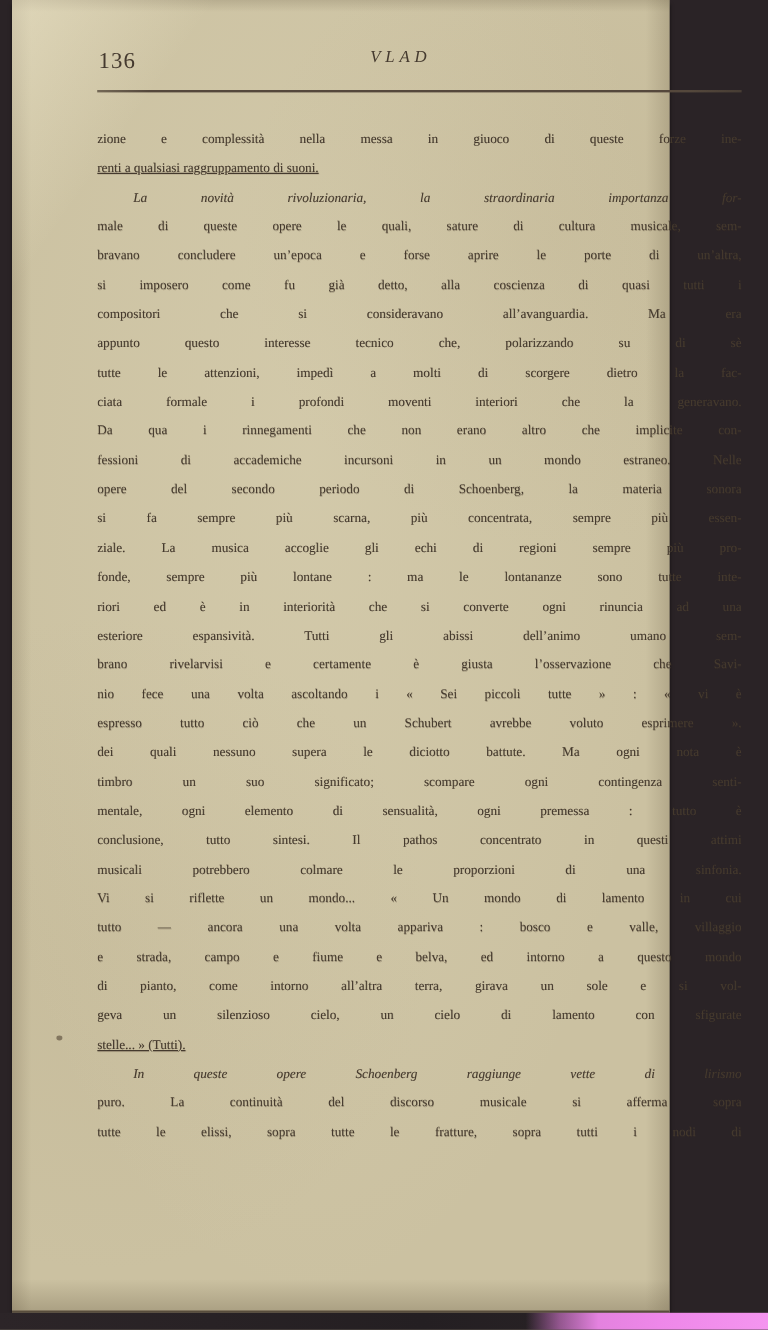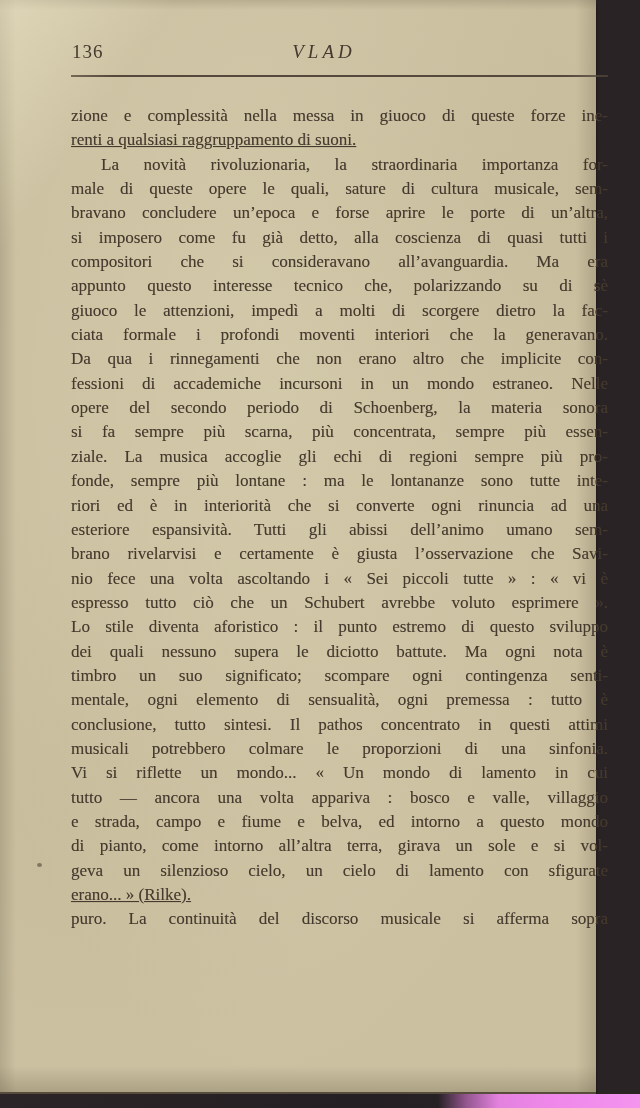--- a/index.html
+++ b/index.html
@@ -10,22 +10,22 @@
     width: 640px;
     height: 1108px;
     position: relative;
     overflow: hidden;
     background: #2a2326;
     font-family: "Liberation Serif", "DejaVu Serif", serif;
   }
   
   .page {
     position: absolute;
-    left: 0; top: 0;
-    width: 596px;
+    left: 10px; top: 0;
+    width: 548px;
     height: 1092px;
     background:
       linear-gradient(125deg, rgba(242,235,208,0.50) 0%, rgba(242,235,208,0) 13%),
       linear-gradient(to right, rgba(95,82,60,0.22), rgba(95,82,60,0) 16px),
       linear-gradient(to left, rgba(100,88,64,0.24), rgba(100,88,64,0) 20px),
       linear-gradient(to bottom, rgba(95,82,60,0.20), rgba(95,82,60,0) 10px),
       linear-gradient(to top, rgba(90,78,56,0.28), rgba(90,78,56,0) 26px),
       radial-gradient(ellipse at 45% 35%, rgba(224,216,186,0.35), rgba(224,216,186,0) 70%),
       radial-gradient(circle at 82% 18%, rgba(176,161,126,0.16), rgba(176,161,126,0) 26%),
       radial-gradient(circle at 14% 72%, rgba(176,161,126,0.14), rgba(176,161,126,0) 30%),
@@ -45,49 +45,49 @@
     position: absolute;
     left: 1px; top: 0;
     font-size: 19px;
     letter-spacing: 1px;
   }
   .running-title {
     position: absolute;
     left: 253px; top: 0;
     transform: translateX(-50%);
     font-style: italic;
-    font-size: 19px;
+    font-size: 14px;
     letter-spacing: 4px;
     font-weight: 500;
   }
   .header-rule {
     position: absolute;
     left: 71px; top: 75px;
     width: 537px;
     height: 2px;
     background: linear-gradient(to right, rgba(84,72,58,0.75), #55483c 8%, #55483c 92%, rgba(84,72,58,0.7));
   }
   
   .text-block {
     position: absolute;
     left: 71px; top: 104px;
     width: 537px;
     color: #453a2e;
-    font-size: 17px;
+    font-size: 11px;
     text-shadow: 0.3px 0.3px 0 rgba(70,55,40,0.35);
   }
   .line {
     line-height: 24.35px;
     height: 24.35px;
     text-align: justify;
     text-align-last: justify;
     white-space: normal;
     overflow: hidden;
   }
-  .line.indent { padding-left: 30px; }
+  .line.indent { padding-left: 30px; font-style: italic; }
   .line.noju { text-align-last: left; text-decoration: underline; }
   
   .ink-speck {
     position: absolute;
     left: 37px; top: 863px;
     width: 5px; height: 4px;
     border-radius: 50%;
     background: rgba(72,59,43,0.55);
   }
   .bottom-strip {
@@ -120,45 +120,46 @@
 
   <div class="text-block">
       <div class="line">zione e complessità nella messa in giuoco di queste forze ine-</div>
       <div class="line noju">renti a qualsiasi raggruppamento di suoni.</div>
       <div class="line indent">La novità rivoluzionaria, la straordinaria importanza for-</div>
       <div class="line">male di queste opere le quali, sature di cultura musicale, sem-</div>
       <div class="line">bravano concludere un’epoca e forse aprire le porte di un’altra,</div>
       <div class="line">si imposero come fu già detto, alla coscienza di quasi tutti i</div>
       <div class="line">compositori che si consideravano all’avanguardia. Ma era</div>
       <div class="line">appunto questo interesse tecnico che, polarizzando su di sè</div>
-      <div class="line">giuoco le attenzioni, impedì a molti di scorgere dietro la fac-</div>
+      <div class="line">tutte le attenzioni, impedì a molti di scorgere dietro la fac-</div>
       <div class="line">ciata formale i profondi moventi interiori che la generavano.</div>
       <div class="line">Da qua i rinnegamenti che non erano altro che implicite con-</div>
       <div class="line">fessioni di accademiche incursoni in un mondo estraneo. Nelle</div>
       <div class="line">opere del secondo periodo di Schoenberg, la materia sonora</div>
       <div class="line">si fa sempre più scarna, più concentrata, sempre più essen-</div>
       <div class="line">ziale. La musica accoglie gli echi di regioni sempre più pro-</div>
       <div class="line">fonde, sempre più lontane : ma le lontananze sono tutte inte-</div>
       <div class="line">riori ed è in interiorità che si converte ogni rinuncia ad una</div>
       <div class="line">esteriore espansività. Tutti gli abissi dell’animo umano sem-</div>
       <div class="line">brano rivelarvisi e certamente è giusta l’osservazione che Savi-</div>
       <div class="line">nio fece una volta ascoltando i « Sei piccoli tutte » : « vi è</div>
       <div class="line">espresso tutto ciò che un Schubert avrebbe voluto esprimere ».</div>
-      <div class="line">Lo stile diventa aforistico : il punto estremo di questo sviluppo</div>
       <div class="line">dei quali nessuno supera le diciotto battute. Ma ogni nota è</div>
       <div class="line">timbro un suo significato; scompare ogni contingenza senti-</div>
       <div class="line">mentale, ogni elemento di sensualità, ogni premessa : tutto è</div>
       <div class="line">conclusione, tutto sintesi. Il pathos concentrato in questi attimi</div>
       <div class="line">musicali potrebbero colmare le proporzioni di una sinfonia.</div>
       <div class="line">Vi si riflette un mondo... « Un mondo di lamento in cui</div>
       <div class="line">tutto — ancora una volta appariva : bosco e valle, villaggio</div>
       <div class="line">e strada, campo e fiume e belva, ed intorno a questo mondo</div>
       <div class="line">di pianto, come intorno all’altra terra, girava un sole e si vol-</div>
       <div class="line">geva un silenzioso cielo, un cielo di lamento con sfigurate</div>
-      <div class="line noju">erano... » (Rilke).</div>
+      <div class="line noju">stelle... » (Tutti).</div>
+      <div class="line indent">In queste opere Schoenberg raggiunge vette di lirismo</div>
       <div class="line">puro. La continuità del discorso musicale si afferma sopra</div>
+      <div class="line">tutte le elissi, sopra tutte le fratture, sopra tutti i nodi di</div>
     </div>
 
   <div class="ink-speck"></div>
 </div>
 
 <div class="bottom-strip"></div>
 <div class="pink-artifact"></div>
 
 </body></html>

